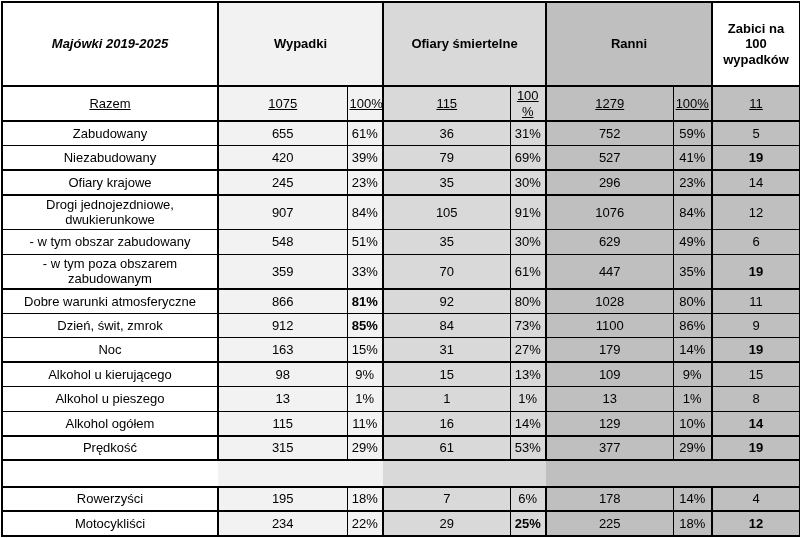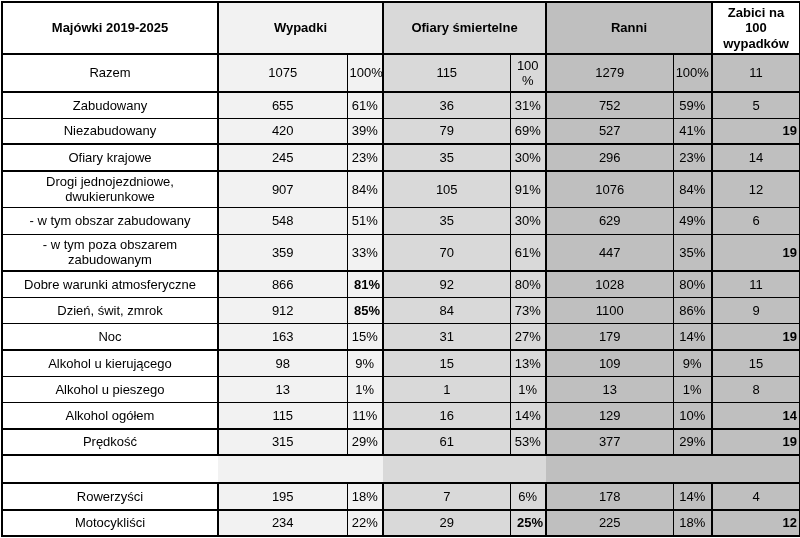--- a/index.html
+++ b/index.html
@@ -37,40 +37,40 @@
     line-height: 1.18;
     padding: 1px 2px;
     overflow: hidden;
   }
   .vthick { border-left-width: 2px; }
 
   thead tr { height: 52px; }
   thead th {
     font-weight: bold;
     border-bottom: 2px solid var(--border, #000);
-    padding: 2px 7px;
-  }
-  .h-label { background: var(--label-bg, #fff); }
+    padding: 18px 7px;
+  }
+  .h-label { background: var(--label-bg, #fff); font-style: italic; }
   .h-wyp   { background: var(--wypadki-bg, #f2f2f2); }
   .h-ofi   { background: var(--ofiary-bg, #d9d9d9); }
   .h-ran   { background: var(--ranni-bg, #bfbfbf); }
   .h-zab   { background: var(--zabici-header-bg, #fff); }
 
   tbody tr { height: 24px; }
-  tbody tr.tall { height: 30px; }
+  tbody tr.tall { height: 30px; text-decoration: underline; }
   tbody tr.spacer { height: 26px; }
   tbody tr.thick-top td { border-top-width: 2px; }
   tbody tr.spacer td { border-left: none; }
 
   .c-label { background: var(--label-bg, #fff); }
   .bg-w { background: var(--wypadki-bg, #f2f2f2); }
   .bg-o { background: var(--ofiary-bg, #d9d9d9); }
   .bg-r { background: var(--ranni-bg, #bfbfbf); }
   .bg-z { background: var(--zabici-bg, #bfbfbf); }
-  .bold { font-weight: bold; text-align: right; }
+  .bold { font-weight: bold; }
 </style>
 </head>
 <body>
 
 <table>
   <colgroup>
     <col class="col-label">
     <col class="col-wnum">
     <col class="col-wpct">
     <col class="col-onum">

